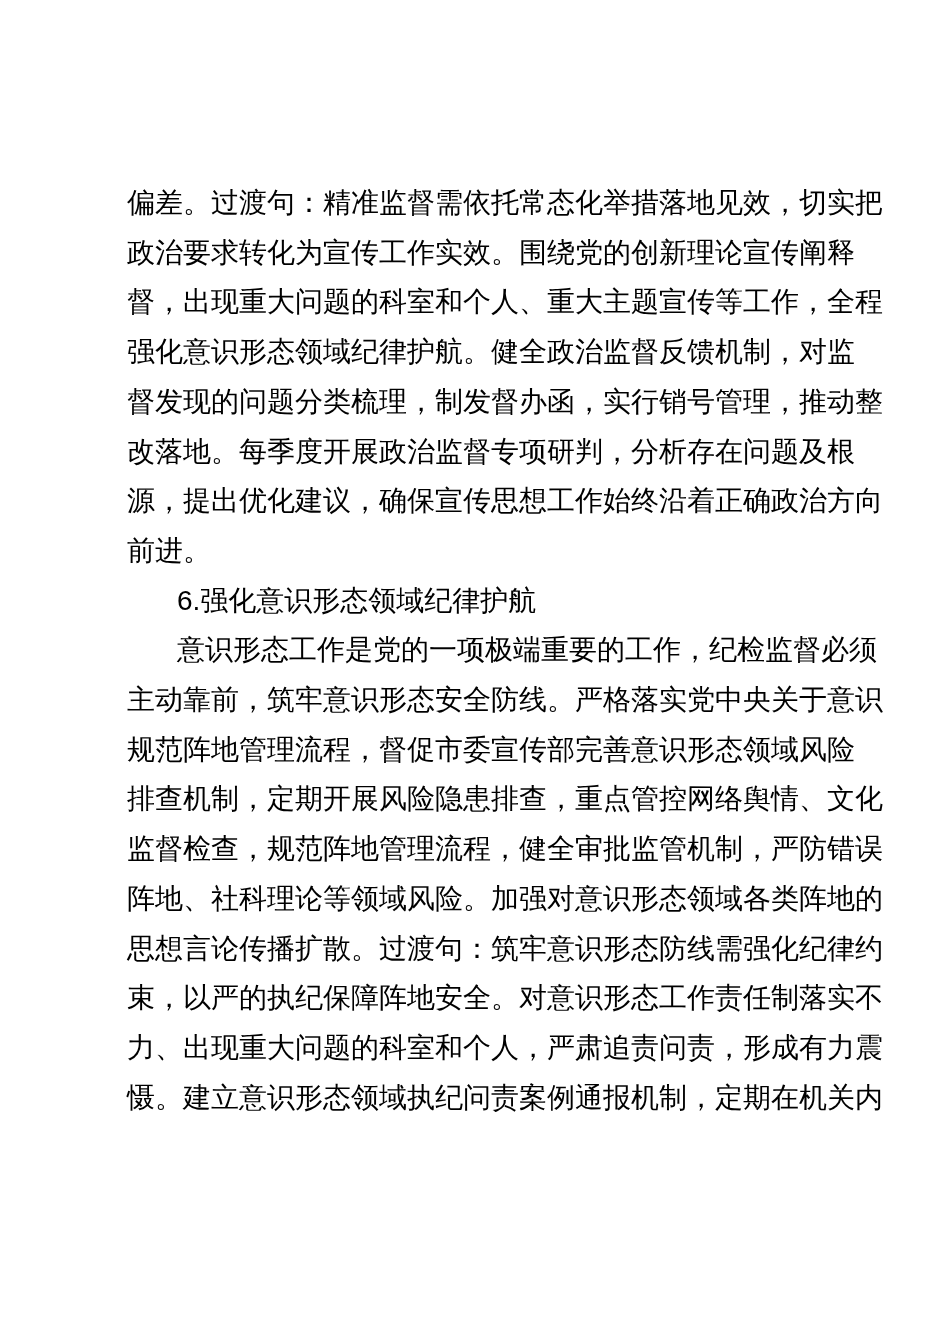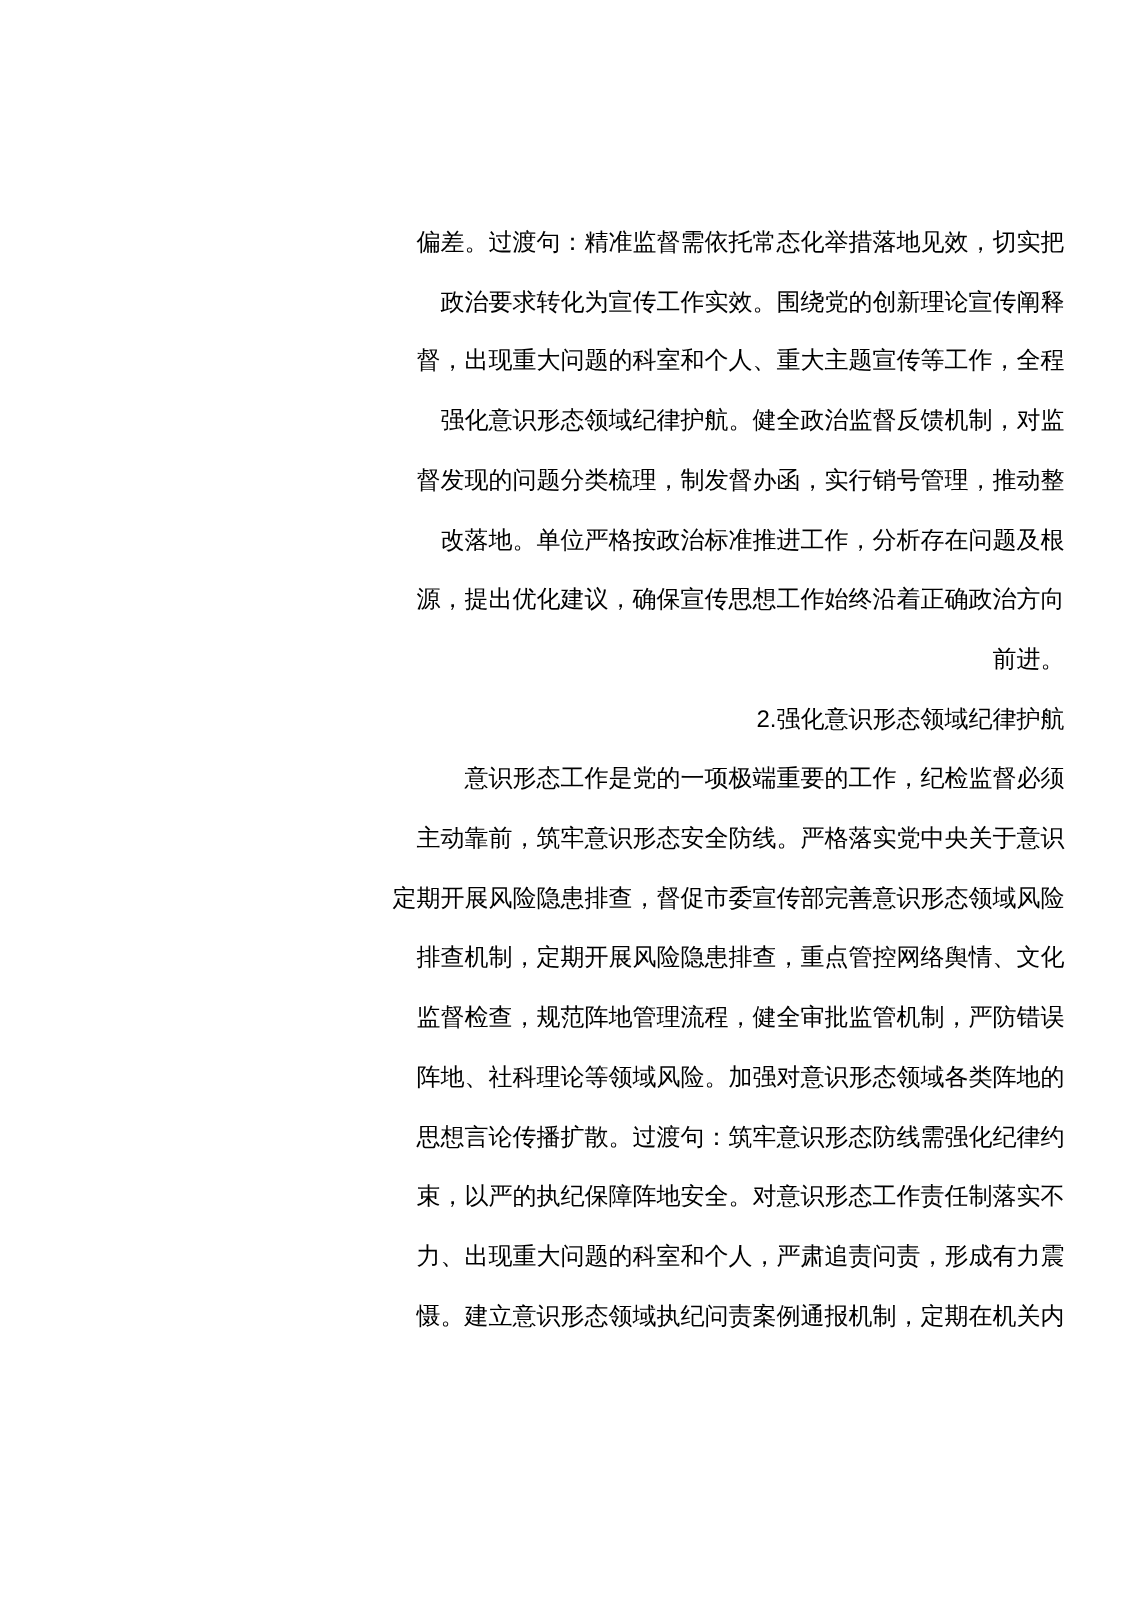--- a/index.html
+++ b/index.html
@@ -20,24 +20,24 @@
     height: 1344px;
     background: #ffffff;
   }
   .text-block {
     position: absolute;
     left: 127px;
     top: 178px;
     width: 760px;
     color: #000000;
     font-family: "Liberation Sans", "DejaVu Sans", sans-serif;
-    font-size: 20px;
+    font-size: 28px;
     line-height: 49.7px;
     font-weight: 500;
-    text-align: right;
+    text-align: left;
   }
   .doc-line {
     margin: 0;
     padding: 0;
     white-space: nowrap;
     letter-spacing: 0;
   }
   .doc-line.indent {
     text-indent: 50px; 
   }
@@ -46,29 +46,29 @@
 <body>
 
 <div class="doc-page">
   <div class="text-block">
 
     <p class="doc-line">偏差。过渡句：精准监督需依托常态化举措落地见效，切实把</p>
     <p class="doc-line">政治要求转化为宣传工作实效。围绕党的创新理论宣传阐释</p>
     <p class="doc-line">督，出现重大问题的科室和个人、重大主题宣传等工作，全程</p>
     <p class="doc-line">强化意识形态领域纪律护航。健全政治监督反馈机制，对监</p>
     <p class="doc-line">督发现的问题分类梳理，制发督办函，实行销号管理，推动整</p>
-    <p class="doc-line">改落地。单位严格按政治标准推进工作，分析存在问题及根</p>
+    <p class="doc-line">改落地。每季度开展政治监督专项研判，分析存在问题及根</p>
     <p class="doc-line">源，提出优化建议，确保宣传思想工作始终沿着正确政治方向</p>
     <p class="doc-line">前进。</p>
 
-    <p class="doc-line indent">2.强化意识形态领域纪律护航</p>
+    <p class="doc-line indent">6.强化意识形态领域纪律护航</p>
 
     <p class="doc-line indent">意识形态工作是党的一项极端重要的工作，纪检监督必须</p>
     <p class="doc-line">主动靠前，筑牢意识形态安全防线。严格落实党中央关于意识</p>
-    <p class="doc-line">定期开展风险隐患排查，督促市委宣传部完善意识形态领域风险</p>
+    <p class="doc-line">规范阵地管理流程，督促市委宣传部完善意识形态领域风险</p>
     <p class="doc-line">排查机制，定期开展风险隐患排查，重点管控网络舆情、文化</p>
     <p class="doc-line">监督检查，规范阵地管理流程，健全审批监管机制，严防错误</p>
     <p class="doc-line">阵地、社科理论等领域风险。加强对意识形态领域各类阵地的</p>
     <p class="doc-line">思想言论传播扩散。过渡句：筑牢意识形态防线需强化纪律约</p>
     <p class="doc-line">束，以严的执纪保障阵地安全。对意识形态工作责任制落实不</p>
     <p class="doc-line">力、出现重大问题的科室和个人，严肃追责问责，形成有力震</p>
     <p class="doc-line">慑。建立意识形态领域执纪问责案例通报机制，定期在机关内</p>
 
   </div>
 </div>

